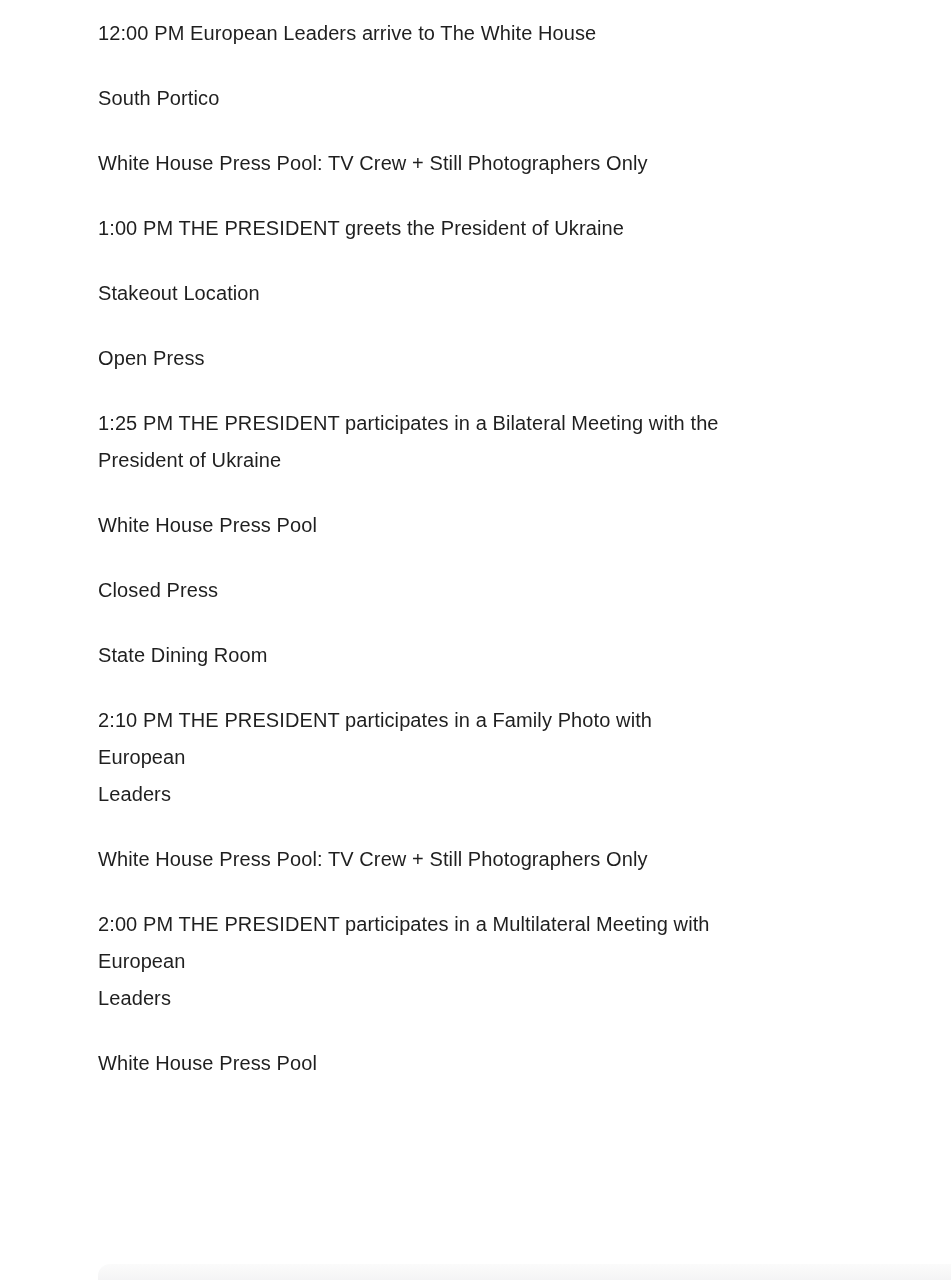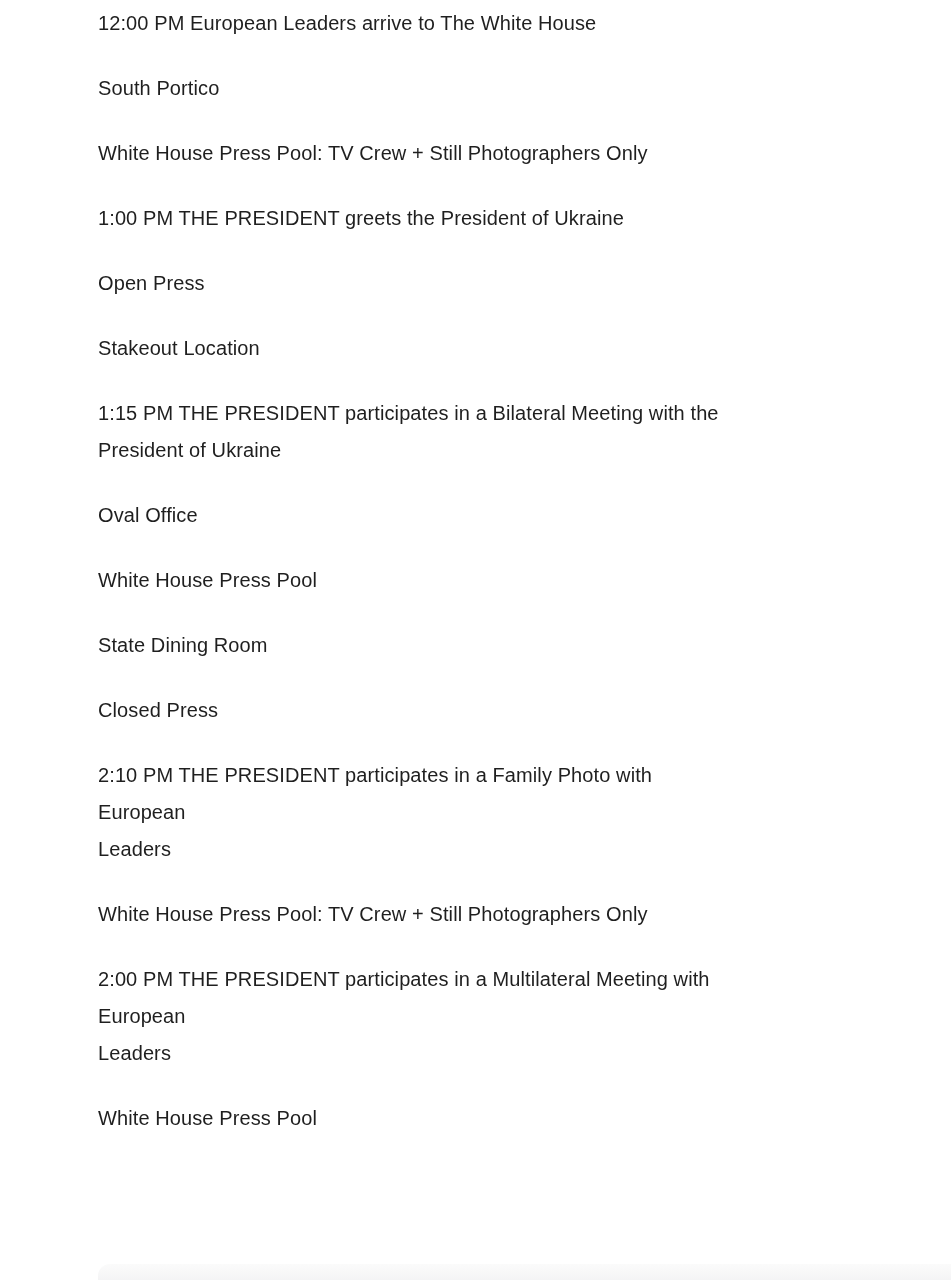--- a/index.html
+++ b/index.html
@@ -11,21 +11,21 @@
     height: 1280px;
     background: #ffffff;
     font-family: "Liberation Sans", sans-serif;
     color: #1f1f1f;
     overflow: hidden;
     position: relative;
   }
   .content {
     box-sizing: border-box;
     width: 767px;
-    padding: 5px 36px 0 98px;
+    padding: 15px 36px 0 98px;
   }
   p.schedule-item {
     font-size: 20px;
     line-height: 37px;
     margin: 0 0 28px 0;
     white-space: pre-line;
     letter-spacing: 0.1px;
   }
   .next-block-edge {
     position: absolute;
@@ -38,28 +38,27 @@
   }
 </style>
 </head>
 <body>
 
 <div class="content">
   <p class="schedule-item">12:00 PM European Leaders arrive to The White House</p>
   <p class="schedule-item">South Portico</p>
   <p class="schedule-item">White House Press Pool: TV Crew + Still Photographers Only</p>
   <p class="schedule-item">1:00 PM THE PRESIDENT greets the President of Ukraine</p>
+  <p class="schedule-item">Stakeout Location</p>
   <p class="schedule-item">Open Press</p>
-  <p class="schedule-item">Stakeout Location</p>
-  <p class="schedule-item">1:15 PM THE PRESIDENT participates in a Bilateral Meeting with the
+  <p class="schedule-item">1:25 PM THE PRESIDENT participates in a Bilateral Meeting with the
 President of Ukraine</p>
-  <p class="schedule-item">Oval Office</p>
   <p class="schedule-item">White House Press Pool</p>
+  <p class="schedule-item">Closed Press</p>
   <p class="schedule-item">State Dining Room</p>
-  <p class="schedule-item">Closed Press</p>
   <p class="schedule-item">2:10 PM THE PRESIDENT participates in a Family Photo with European
 Leaders</p>
   <p class="schedule-item">White House Press Pool: TV Crew + Still Photographers Only</p>
   <p class="schedule-item">2:00 PM THE PRESIDENT participates in a Multilateral Meeting with European
 Leaders</p>
   <p class="schedule-item">White House Press Pool</p>
 </div>
 
 <div class="next-block-edge"></div>
 

